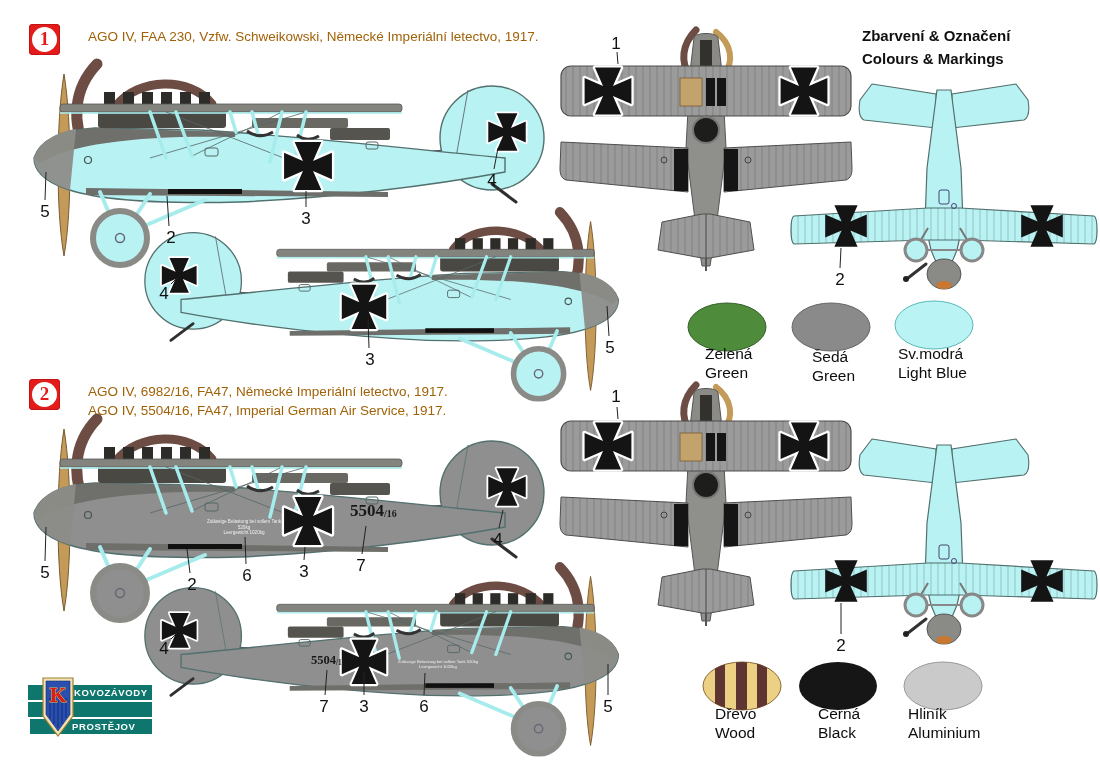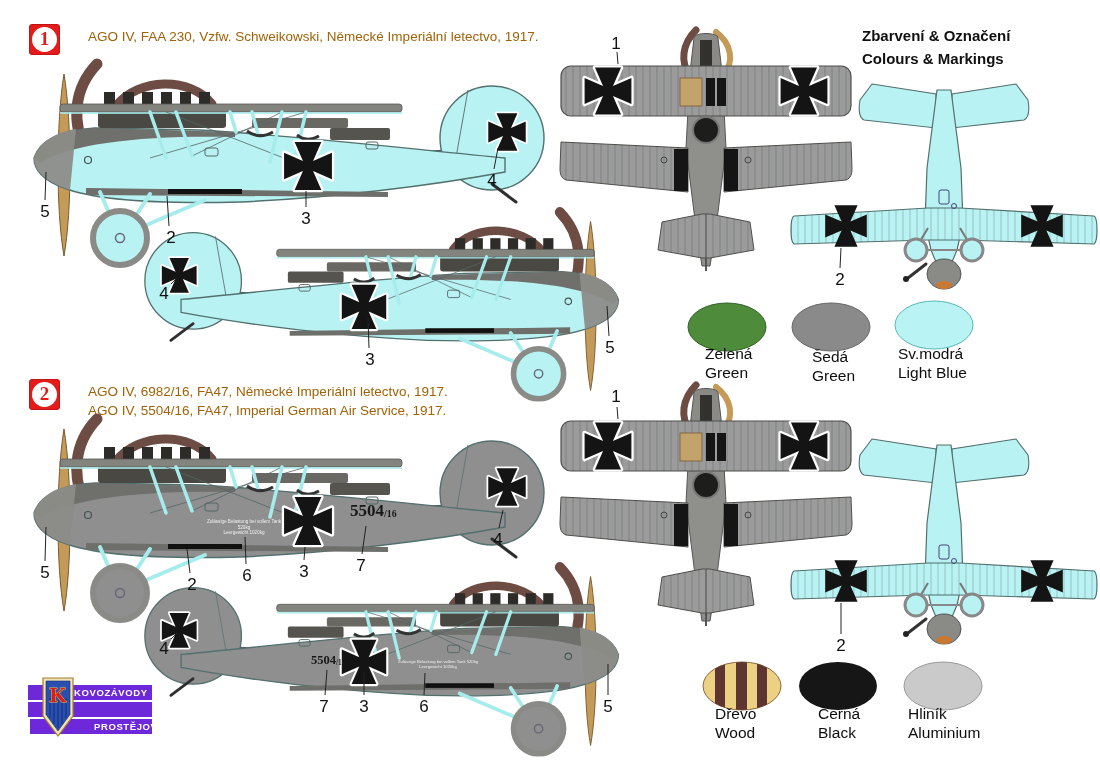--- a/index.html
+++ b/index.html
@@ -24,21 +24,21 @@
          color:var(--badge-red);transform:translateY(-1px)}
   .co{position:absolute;transform:translateX(-50%);font-size:17px;color:#111}
   .swlabel{position:absolute;font-size:15.5px;line-height:19px;color:#0d0d0d}
   .overlay{position:absolute;left:0;top:0;pointer-events:none}
   .serial{position:absolute;font-family:"Liberation Serif",serif;font-weight:bold;color:#181818;
           white-space:nowrap}
   .serial .suf{font-size:58%;vertical-align:-8%}
   .stencil{position:absolute;color:#efefef;text-align:center;font-family:"Liberation Sans",sans-serif}
   
   .logo{position:absolute;left:28px;top:676px;width:124px;height:64px}
-  .logo .bar{position:absolute;background:#6d28d9;height:15px}
+  .logo .bar{position:absolute;background:#0f766e;height:15px}
   .logo .btxt{color:#fff;font-weight:bold;font-size:9.5px;line-height:15px;letter-spacing:.6px;white-space:nowrap}
 </style>
 </head>
 <body>
 
 <div class="canvas">
 
   <svg width="0" height="0" style="position:absolute" aria-hidden="true">
     <defs>
       <pattern id="ribs" width="7" height="14" patternUnits="userSpaceOnUse">
@@ -320,21 +320,21 @@
     <div>Hliník</div>
     <div>Aluminium</div>
   </div>
 
   <div class="logo">
     <div class="bar" style="left:0;top:9px;width:124px">
       <div class="btxt" style="padding-left:46px">KOVOZÁVODY</div>
     </div>
     <div class="bar" style="left:0;top:26px;width:124px"></div>
     <div class="bar" style="left:2px;top:43px;width:122px">
-      <div class="btxt" style="padding-left:64px">PROSTĚJOV</div>
+      <div class="btxt" style="padding-left:42px">PROSTĚJOV</div>
     </div>
     <svg style="position:absolute;left:12px;top:0" width="36" height="64" viewBox="0 0 36 64">
       <path d="M3,2 H33 V40 L18,60 L3,40 Z" style="fill:#f2e2b8;stroke:#a08030;stroke-width:1.2"></path>
       <path d="M6,5 H30 V38.5 L18,55 L6,38.5 Z" style="fill:var(--logo-blue);stroke:#13306e;stroke-width:.6"></path>
       <g stroke="#1b3a8e" stroke-width="1.6">
         <line x1="10" y1="22" x2="10" y2="42"></line>
           <line x1="14" y1="24" x2="14" y2="48"></line>
         <line x1="18" y1="24" x2="18" y2="52"></line>
           <line x1="22" y1="24" x2="22" y2="48"></line>
         <line x1="26" y1="22" x2="26" y2="42"></line>

